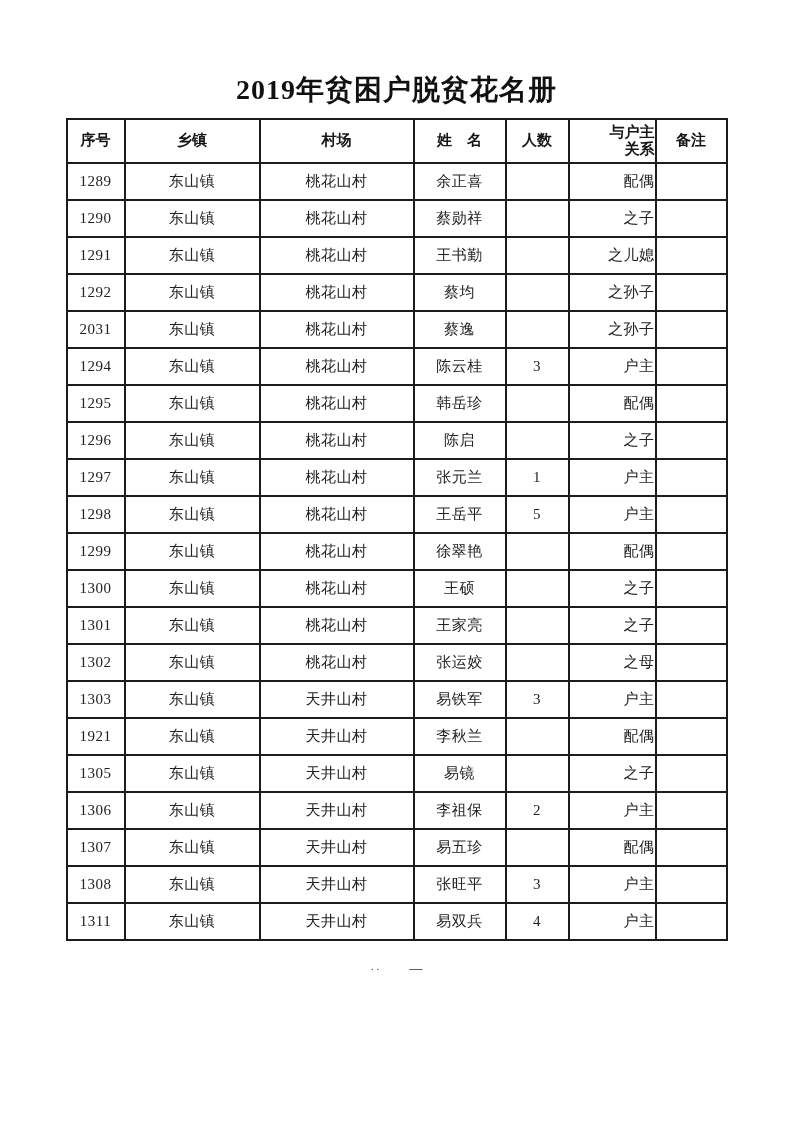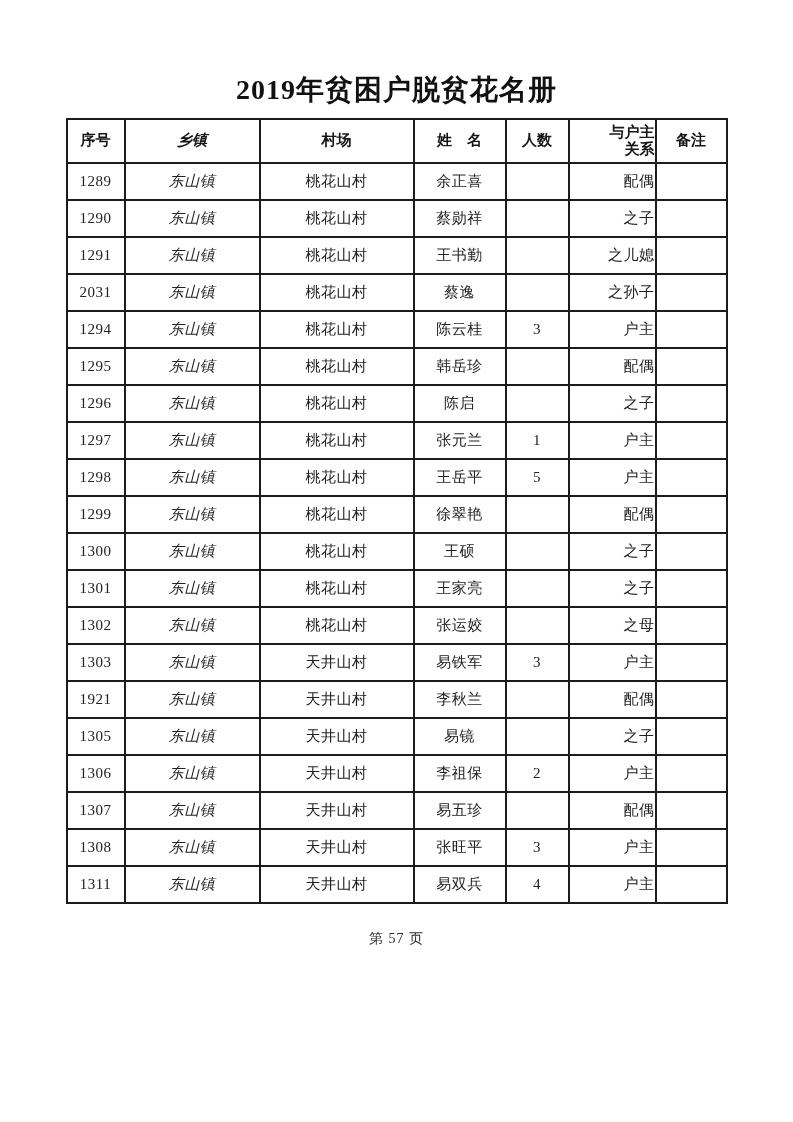--- a/index.html
+++ b/index.html
@@ -53,21 +53,21 @@
   }
   table.roster tbody td {
     height: 35px;
     font-size: 15px;
     font-weight: normal;
     letter-spacing: 0.5px;
     color: #222222;
   }
   
   table.roster th:nth-child(1), table.roster td:nth-child(1) { width: 56px;  }
-  table.roster th:nth-child(2), table.roster td:nth-child(2) { width: 133px; font-style: italic; }
+  table.roster th:nth-child(2), table.roster td:nth-child(2) { width: 133px; }
   table.roster th:nth-child(3), table.roster td:nth-child(3) { width: 152px; }
   table.roster th:nth-child(4), table.roster td:nth-child(4) { width: 90px;  }
   table.roster th:nth-child(5), table.roster td:nth-child(5) { width: 61px;  }
   table.roster th:nth-child(6), table.roster td:nth-child(6) { width: 85px; text-align: right;  }
   table.roster th:nth-child(7), table.roster td:nth-child(7) { width: auto; margin-top: 13px;  }
   .footer {
     text-align: center;
     margin-top: 26px;
     font-size: 14px;
     letter-spacing: 1px;
@@ -115,20 +115,29 @@
         <tr>
           <td>1291</td>
           <td>东山镇</td>
           <td>桃花山村</td>
           <td>王书勤</td>
           <td></td>
           <td>之儿媳</td>
           <td></td>
         </tr>
         <tr>
+          <td>1292</td>
+          <td>东山镇</td>
+          <td>桃花山村</td>
+          <td>蔡均</td>
+          <td></td>
+          <td>之孙子</td>
+          <td></td>
+        </tr>
+        <tr>
           <td>2031</td>
           <td>东山镇</td>
           <td>桃花山村</td>
           <td>蔡逸</td>
           <td></td>
           <td>之孙子</td>
           <td></td>
         </tr>
         <tr>
           <td>1294</td>

